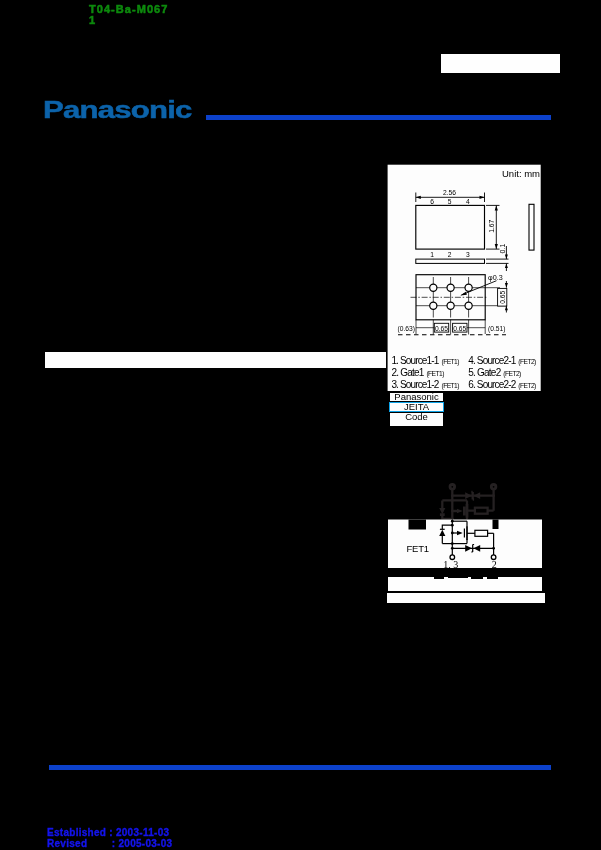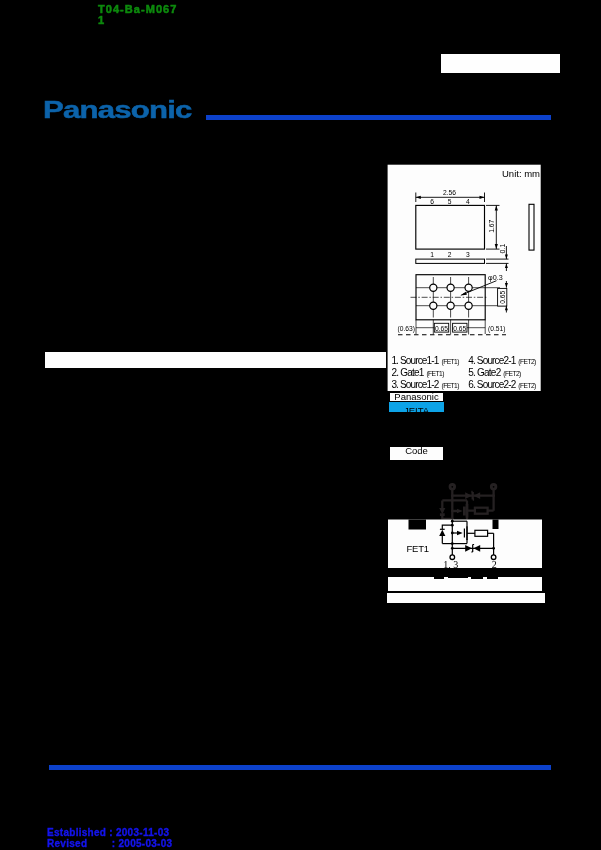--- a/index.html
+++ b/index.html
@@ -5,21 +5,21 @@
   html,body{margin:0;padding:0;background:#000;}
   *{-webkit-font-smoothing:antialiased;}
   body{width:601px;height:850px;position:relative;overflow:hidden;
        font-family:"Liberation Sans",sans-serif;}
   .abs{position:absolute;opacity:.995;}
   svg{will-change:transform;}
 </style>
 </head>
 <body>
 
-<div class="abs" style="left:98px;top:4px;color:#0e8a0e;font-weight:bold;font-size:11px;line-height:11px;letter-spacing:1.05px;-webkit-text-stroke:0.55px #0e8a0e;">T04-Ba-M067<br>1</div>
+<div class="abs" style="left:89px;top:4px;color:#0e8a0e;font-weight:bold;font-size:11px;line-height:11px;letter-spacing:1.05px;-webkit-text-stroke:0.55px #0e8a0e;">T04-Ba-M067<br>1</div>
 
 <div class="abs" style="left:440.5px;top:53.5px;width:119.5px;height:19px;background:#fff;"></div>
 
 <div class="abs" style="left:42.5px;top:99px;color:#0d64ab;font-weight:bold;font-size:23.5px;line-height:23.5px;letter-spacing:-0.6px;-webkit-text-stroke:0.5px #0d64ab;transform:scaleX(1.325);transform-origin:0 50%;">Panasonic</div>
 
 <div class="abs" style="left:206px;top:114.5px;width:345px;height:5px;background:#0c41cc;"></div>
 
 <div class="abs" style="left:44.5px;top:351.5px;width:341px;height:16.5px;background:#fff;"></div>
 
 <svg class="abs" style="left:387px;top:164px;" width="154" height="227" viewBox="387 164 154 227">
@@ -121,22 +121,22 @@
         <text x="518.3" y="363.6" font-size="6.7" textLength="18">(FET2)</text>
       <text x="468.3" y="375.6" textLength="32.9">5. Gate2</text>
         <text x="503.3" y="375.6" font-size="6.7" textLength="18">(FET2)</text>
       <text x="468.3" y="387.6" textLength="47.9">6. Source2-2</text>
         <text x="518.3" y="387.6" font-size="6.7" textLength="18">(FET2)</text>
     </g>
   </g>
 </svg>
 
 <div class="abs" style="left:388.5px;top:392px;width:55px;height:10px;box-sizing:border-box;background:#fff;border:1px solid #000;font-size:9.5px;line-height:8px;text-align:center;will-change:transform;">Panasonic</div>
-<div class="abs" style="left:388.5px;top:402px;width:55px;height:10px;box-sizing:border-box;background:#fff;border:5px solid #0ea5e9;font-size:9.5px;line-height:8px;text-align:center;will-change:transform;">JEITA</div>
-<div class="abs" style="left:388.5px;top:412px;width:55px;height:15px;box-sizing:border-box;background:#fff;border:1px solid #000;font-size:9.5px;line-height:8px;text-align:center;will-change:transform;margin-top:34px;">Code</div>
+<div class="abs" style="left:388.5px;top:402px;width:55px;height:10px;box-sizing:border-box;background:#fff;border:1px solid #0ea5e9;font-size:9.5px;line-height:8px;text-align:center;will-change:transform;">JEITA</div>
+<div class="abs" style="left:388.5px;top:412px;width:55px;height:15px;box-sizing:border-box;background:#fff;border:1px solid #000;font-size:9.5px;line-height:8px;text-align:center;will-change:transform;">Code</div>
 
 <svg class="abs" style="left:385px;top:470px;" width="160" height="105" viewBox="385 470 160 105">
   <defs>
     <g id="ckt" stroke-linecap="butt">
       <g fill="none" stroke="currentColor" style="stroke-width:var(--w1,1.2)">
         <path d="M452.3 519.5 V555"></path>
         <path d="M452.3 521.2 H467"></path>
         <path d="M467 521.2 V527"></path>
         <path d="M452.3 525.2 H442.3 V529.3"></path>
         <path d="M442.3 536 V543.6"></path>

